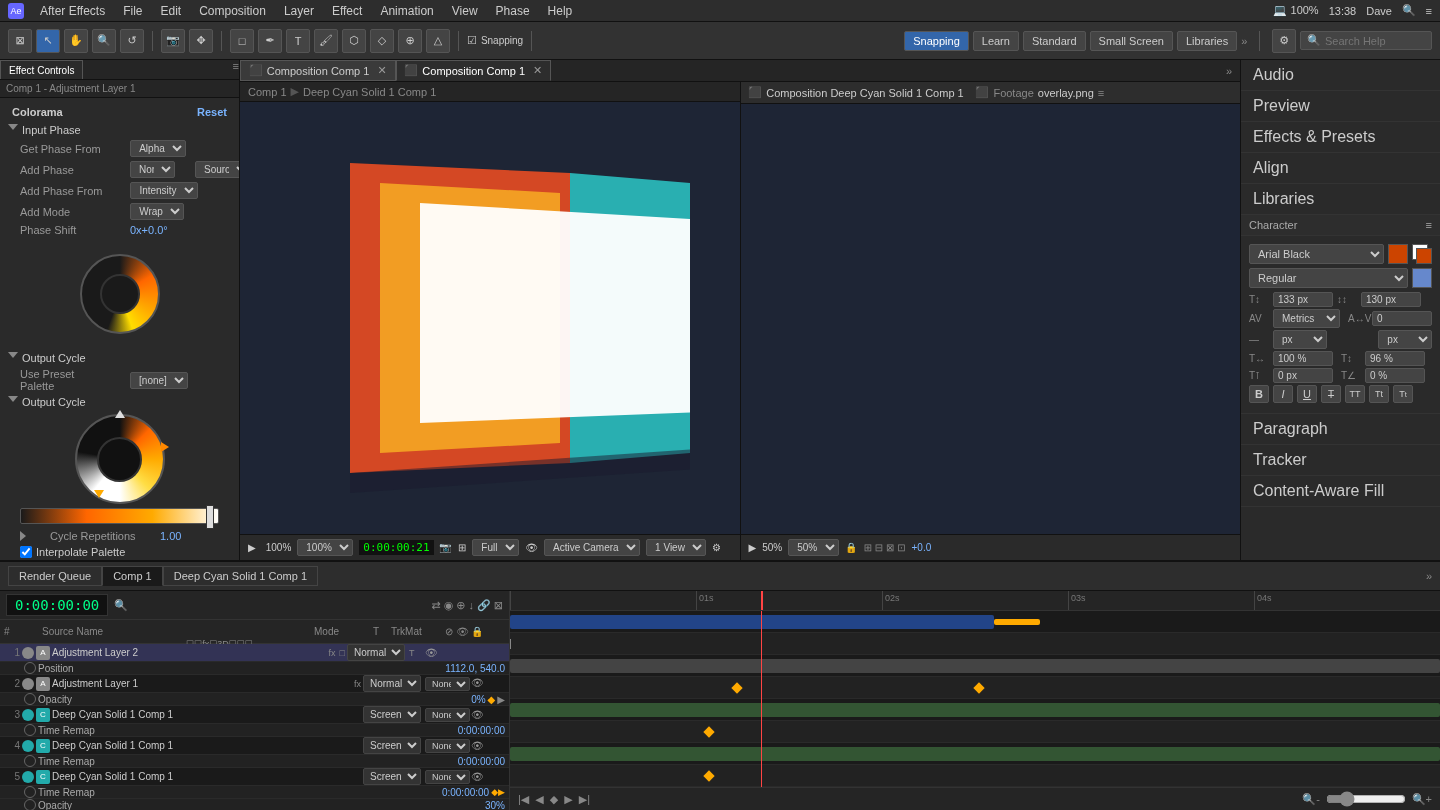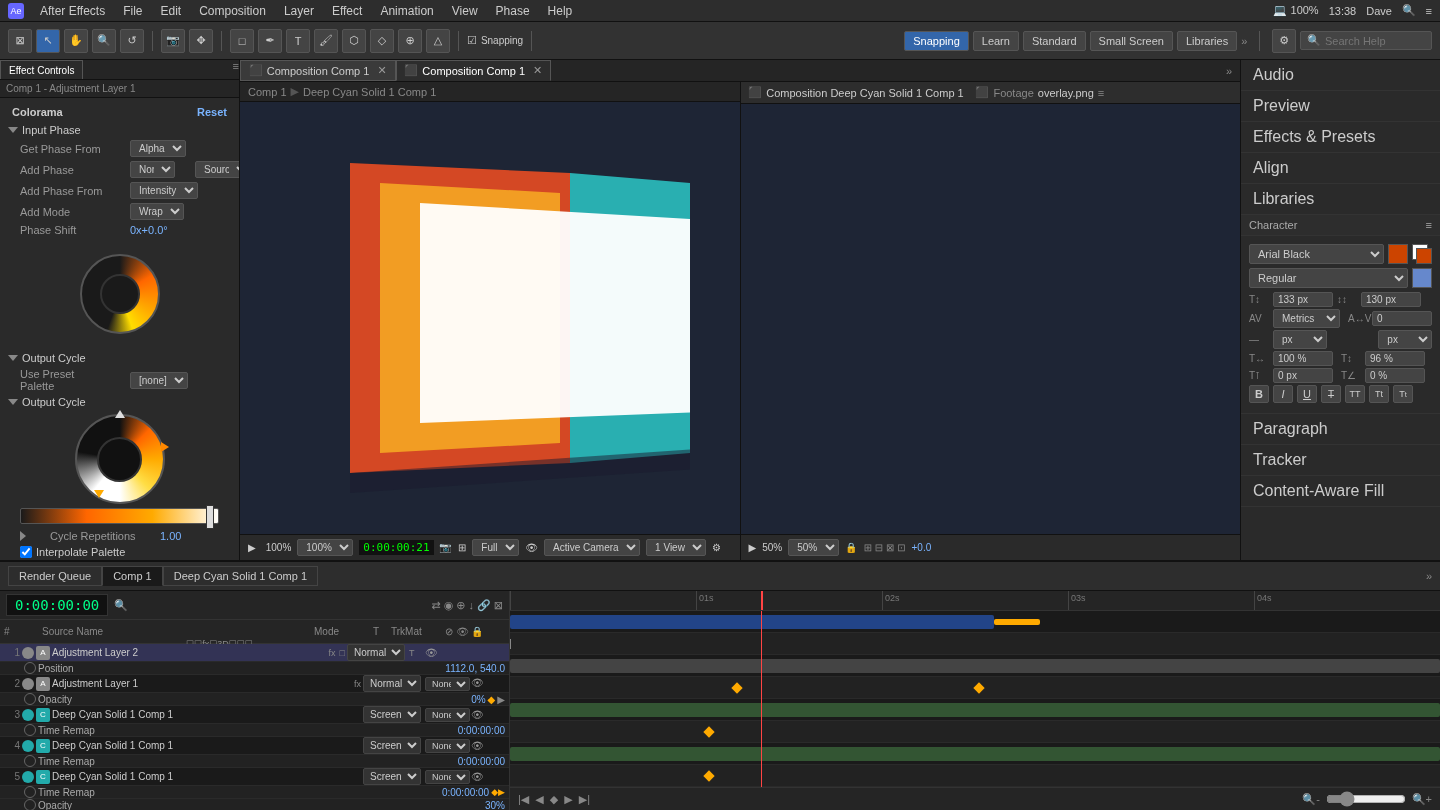--- a/index.html
+++ b/index.html
@@ -26,21 +26,21 @@
     .main-area { display: flex; flex: 1; overflow: hidden; }
 
     
     .left-panel { width: 240px; background: #2a2a2a; border-right: 1px solid #111; display: flex; flex-direction: column; flex-shrink: 0; overflow: hidden; }
     .panel-tab { padding: 3px 8px; background: #3a3a3a; border: 1px solid #555; border-bottom: none; font-size: 11px; color: #ccc; cursor: pointer; }
     .panel-tab.active { background: #2a2a2a; color: white; }
     .effect-content { flex: 1; overflow-y: auto; padding: 4px; }
     .effect-row { display: flex; align-items: center; padding: 2px 4px 2px 16px; font-size: 11px; gap: 20px; }
     .effect-label { color: #999; width: 90px; flex-shrink: 0; }
     .effect-value { color: #7ab4ff; flex: 1; }
-    .effect-dropdown { background: #444; border: 1px solid #555; color: #ccc; font-size: 10px; padding: 1px 4px; border-radius: 2px; }
+    .effect-dropdown { background: #444; border: 1px solid #555; color: #ccc; font-size: 10px; padding: 1px 4px; border-radius: 2px; text-align: center; }
     .colorama-title { color: #cccccc; font-weight: bold; display: flex; align-items: center; justify-content: space-between; padding: 4px 8px; }
     .reset-btn { color: #7ab4ff; cursor: pointer; font-size: 11px; }
     .checkbox-row { display: flex; align-items: center; gap: 4px; padding: 2px 4px 2px 16px; font-size: 11px; }
     .checkbox-row input[type=checkbox] { width: 12px; height: 12px; }
     .cycle-wheel { width: 80px; height: 80px; border-radius: 50%; background: conic-gradient(#1a1a1a 0deg, #ff6600 60deg, #ffaa00 120deg, #ffdd00 160deg, #1a1a1a 200deg, #1a1a1a 360deg); margin: 8px auto; position: relative; display: flex; align-items: center; justify-content: center; border: 2px solid #555; }
     .cycle-wheel-inner { width: 40px; height: 40px; border-radius: 50%; background: #1a1a1a; border: 2px solid #333; }
     .gradient-bar { height: 16px; background: linear-gradient(to right, #1a1a1a, #ff6600, #ffaa00, white); border: 1px solid #555; margin: 4px 8px; border-radius: 2px; position: relative; }
     .gradient-handle { position: absolute; top: -4px; width: 8px; height: 24px; background: #ddd; border: 1px solid #333; cursor: pointer; }
 
     
@@ -108,21 +108,21 @@
     
     .time-display { background: #111; color: #00ff88; font-size: 14px; font-family: monospace; padding: 2px 8px; border: 1px solid #333; }
 
     
     ::-webkit-scrollbar { width: 8px; height: 8px; }
     ::-webkit-scrollbar-track { background: #1a1a1a; }
     ::-webkit-scrollbar-thumb { background: #444; border-radius: 4px; }
 
     .panel-tabs-row { display: flex; background: #252525; border-bottom: 1px solid #111; }
     .expand-btn { color: #888; cursor: pointer; margin-left: auto; }
-    .section-header { display: flex; align-items: center; padding: 2px 4px; cursor: pointer; }
+    .section-header { display: flex; padding: 2px 4px; cursor: pointer; }
     .triangle { display: inline-block; width: 0; height: 0; border-left: 5px solid transparent; border-right: 5px solid transparent; border-top: 6px solid #888; margin-right: 4px; }
     .triangle-right { display: inline-block; width: 0; height: 0; border-top: 5px solid transparent; border-bottom: 5px solid transparent; border-left: 6px solid #888; margin-right: 4px; }
     .timeline-tabs { display: flex; align-items: center; gap: 0; justify-content: center; }
     .tl-tab { padding: 3px 10px; background: #2d2d2d; border: 1px solid #444; color: #ccc; font-size: 11px; cursor: pointer; }
     .tl-tab.active { background: #1a1a1a; border-bottom-color: #1a1a1a; }
 
     .tl-ctrl-icons { display: flex; gap: 3px; align-items: center; margin-left: auto; }
     .tl-icon { color: #888; cursor: pointer; font-size: 11px; }
     
     .right-section-header { padding: 4px 8px; font-size: 11px; color: #aaa; background: #2d2d2d; border-bottom: 1px solid #333; display: flex; align-items: center; justify-content: space-between; }

